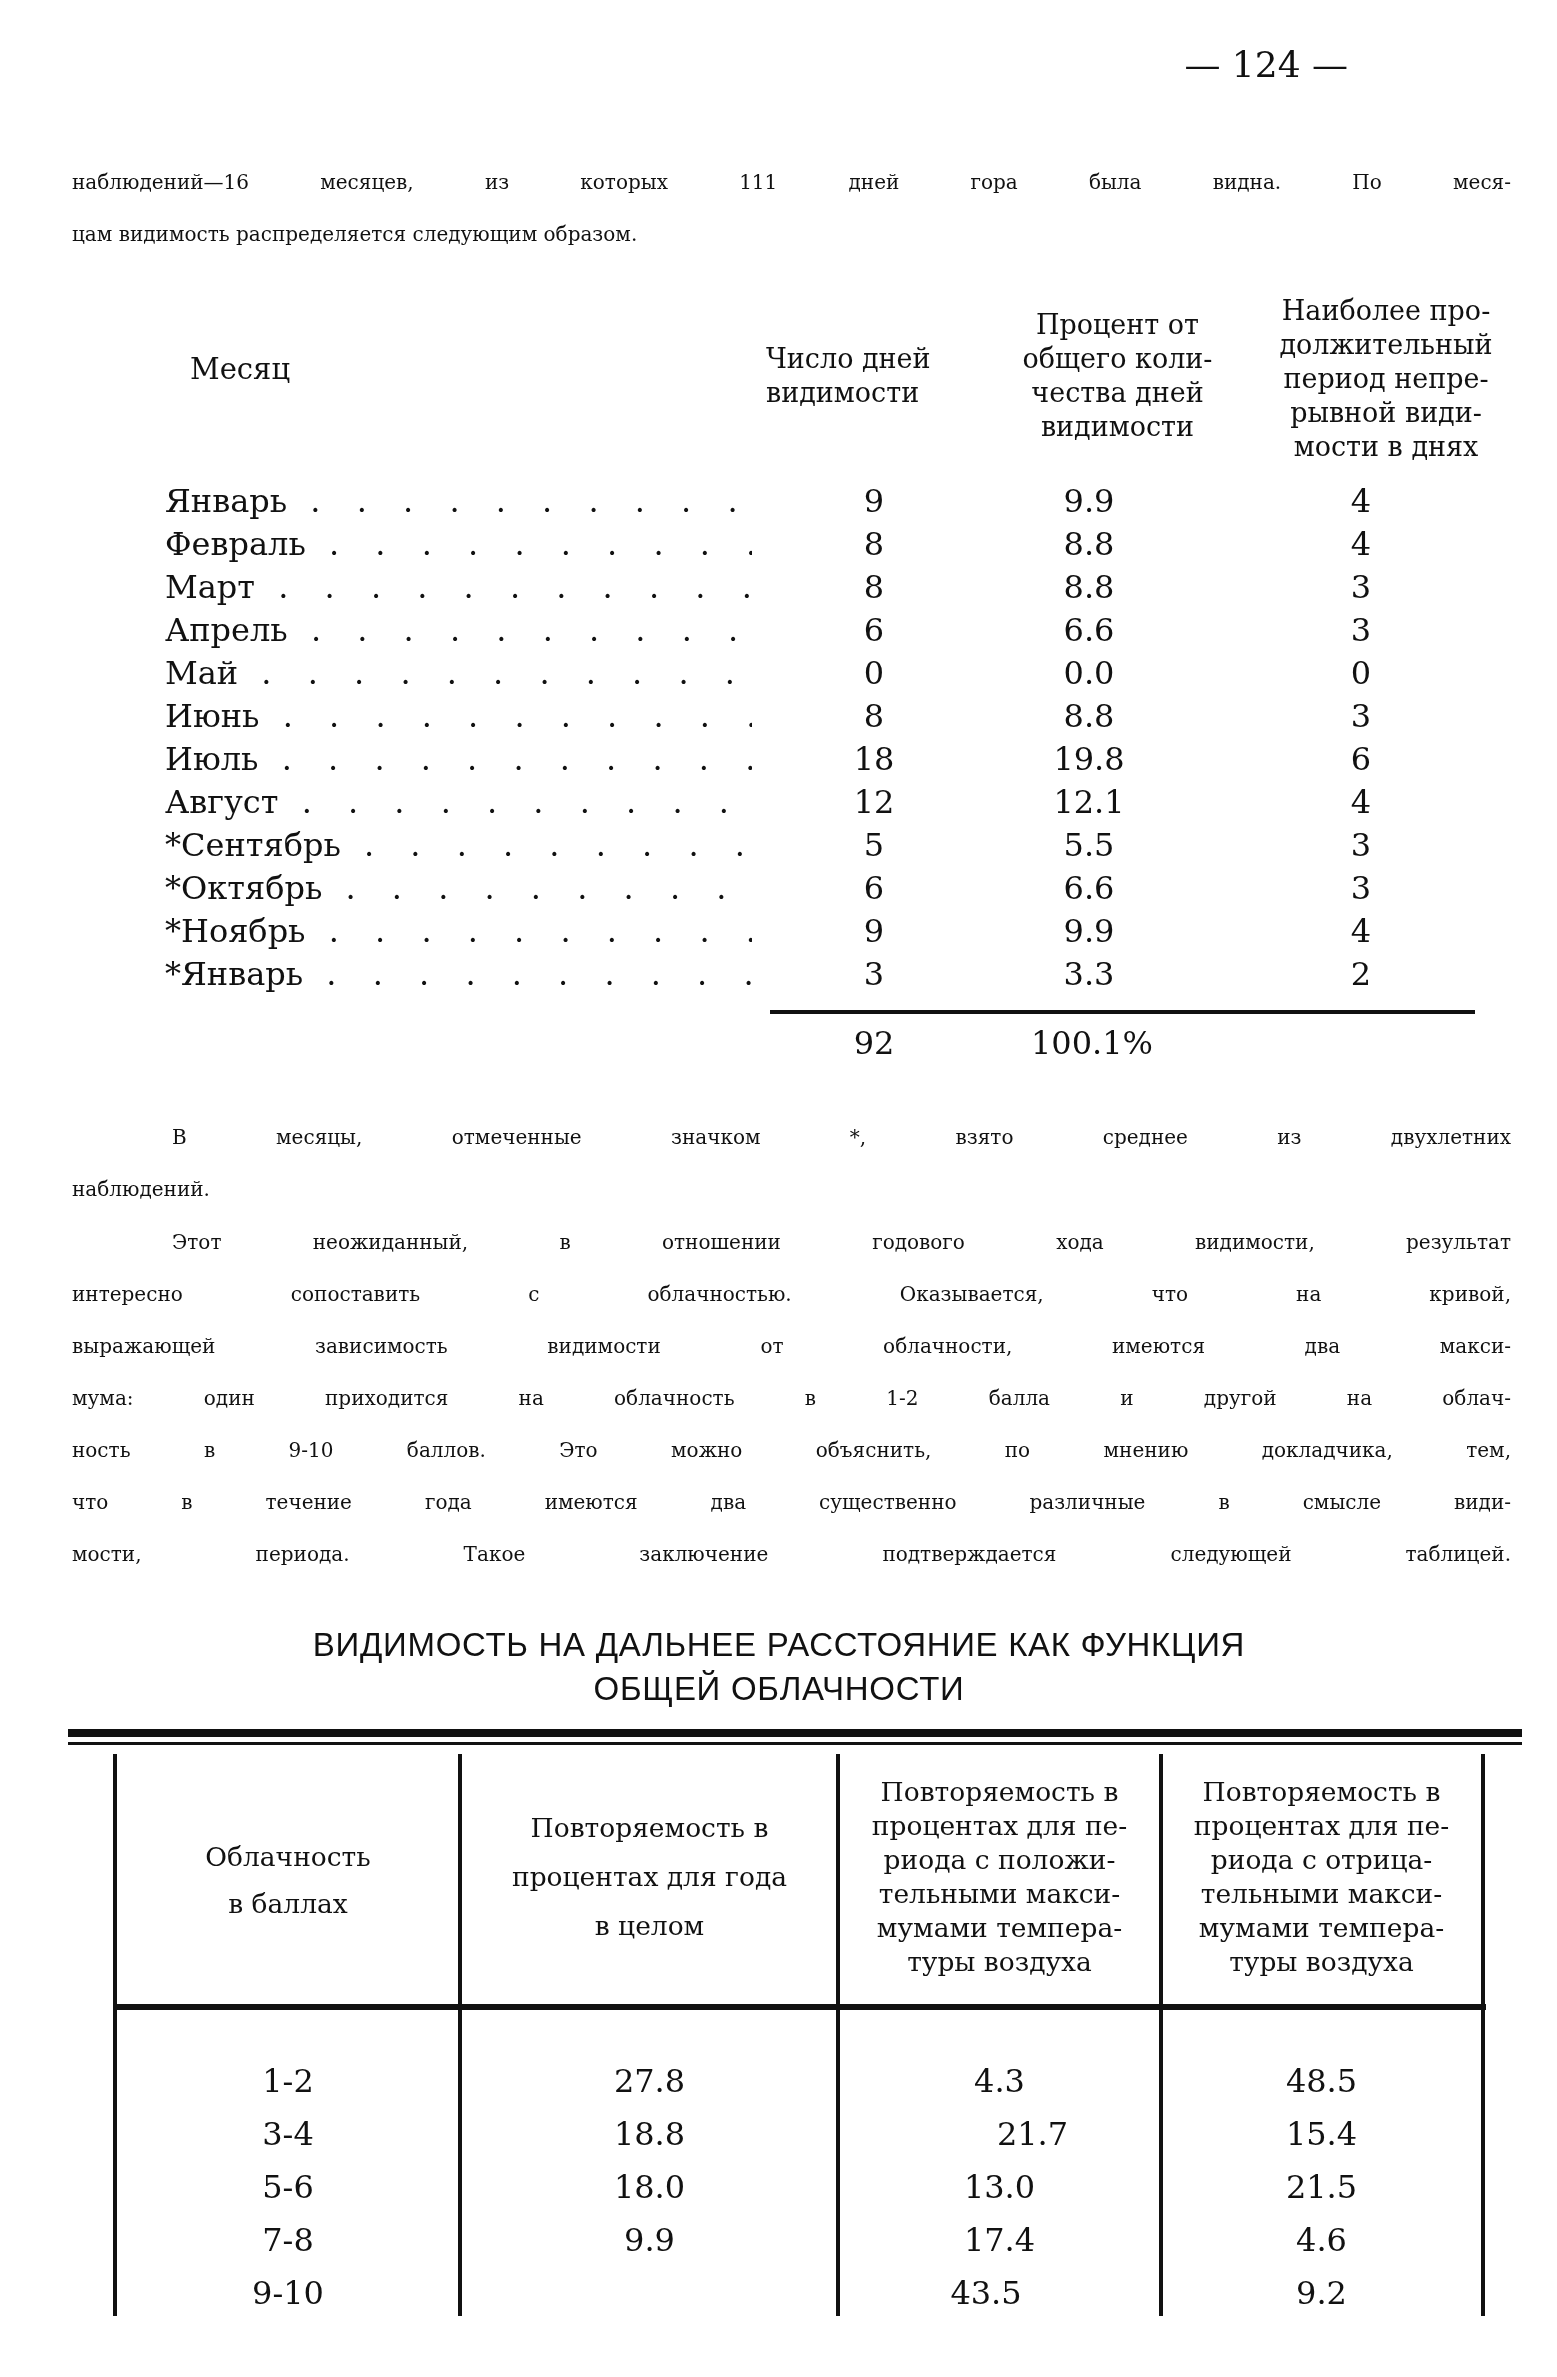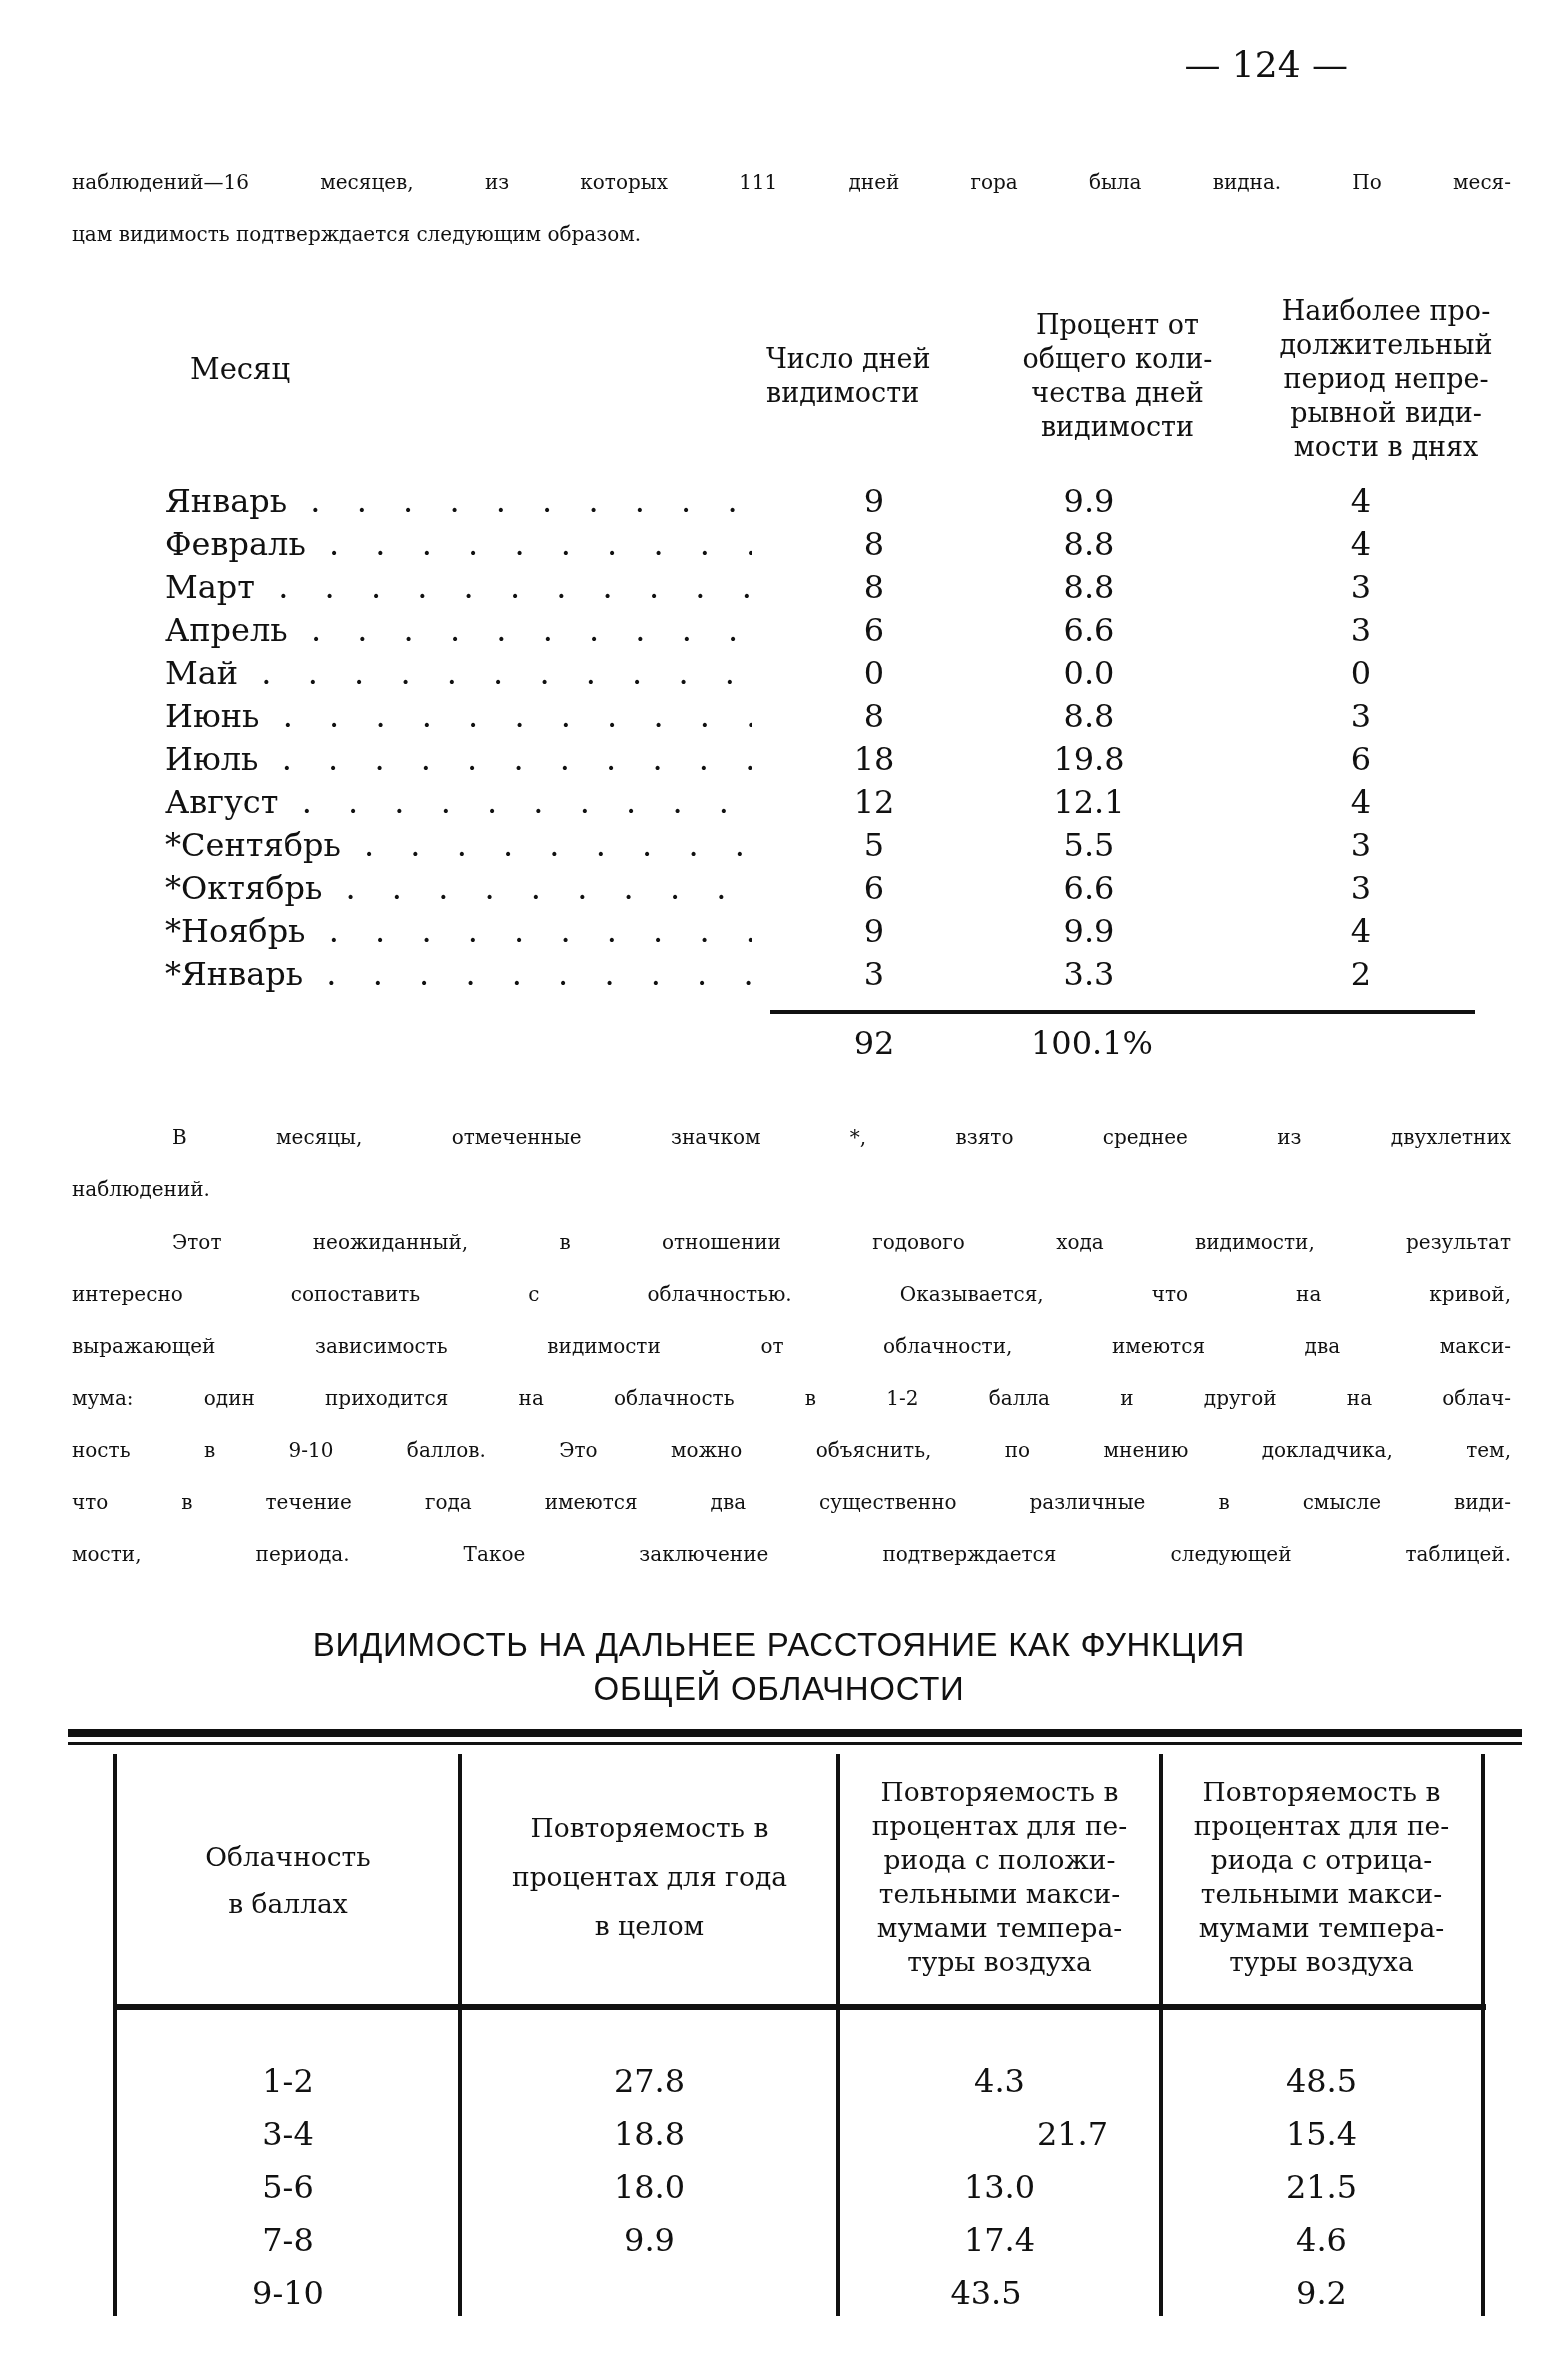--- a/index.html
+++ b/index.html
@@ -35,21 +35,21 @@
   .t2-h { font-size:26.5px; line-height:34px; text-align:center; }
   .t2-cell { font-size:32px; text-align:center; height:50px; }
 </style>
 </head>
 <body>
 
 <div class="abs pagenum">— 124 —</div>
 
 <div class="abs para" style="top:156px;">
   <span class="line">наблюдений—16 месяцев, из которых 111 дней гора была видна. По меся-</span>
-  <span class="line last">цам видимость подтверждается следующим образом.</span>
+  <span class="line last">цам видимость распределяется следующим образом.</span>
 </div>
 
 <div class="abs t1-month-h">Месяц</div>
 <div class="abs t1h t1-days-h">
   <div>Число дней</div>
   <div>видимости</div>
 </div>
 <div class="abs t1h t1-pct-h">
   <div>Процент от</div>
   <div>общего коли-</div>
@@ -202,21 +202,21 @@
 <div id="t2-rows">
     <div>
       <div class="abs t2-cell" style="left: 117px; width: 342px; top: 2062px;">1-2</div>
       <div class="abs t2-cell" style="left: 462px; width: 375px; top: 2062px;">27.8</div>
       <div class="abs t2-cell" style="left: 840px; width: 319px; top: 2062px;">4.3</div>
       <div class="abs t2-cell" style="left: 1162px; width: 319px; top: 2062px;">48.5</div>
     </div>
     <div>
       <div class="abs t2-cell" style="left: 117px; width: 342px; top: 2115px;">3-4</div>
       <div class="abs t2-cell" style="left: 462px; width: 375px; top: 2115px;">18.8</div>
-      <div class="abs t2-cell" style="left: 880px; width: 385px; top: 2115px;">21.7</div>
+      <div class="abs t2-cell" style="left: 840px; width: 385px; top: 2115px;">21.7</div>
       <div class="abs t2-cell" style="left: 1162px; width: 319px; top: 2115px;">15.4</div>
     </div>
     <div>
       <div class="abs t2-cell" style="left: 117px; width: 342px; top: 2168px;">5-6</div>
       <div class="abs t2-cell" style="left: 462px; width: 375px; top: 2168px;">18.0</div>
       <div class="abs t2-cell" style="left: 840px; width: 319px; top: 2168px;">13.0</div>
       <div class="abs t2-cell" style="left: 1162px; width: 319px; top: 2168px;">21.5</div>
     </div>
     <div>
       <div class="abs t2-cell" style="left: 117px; width: 342px; top: 2221px;">7-8</div>

